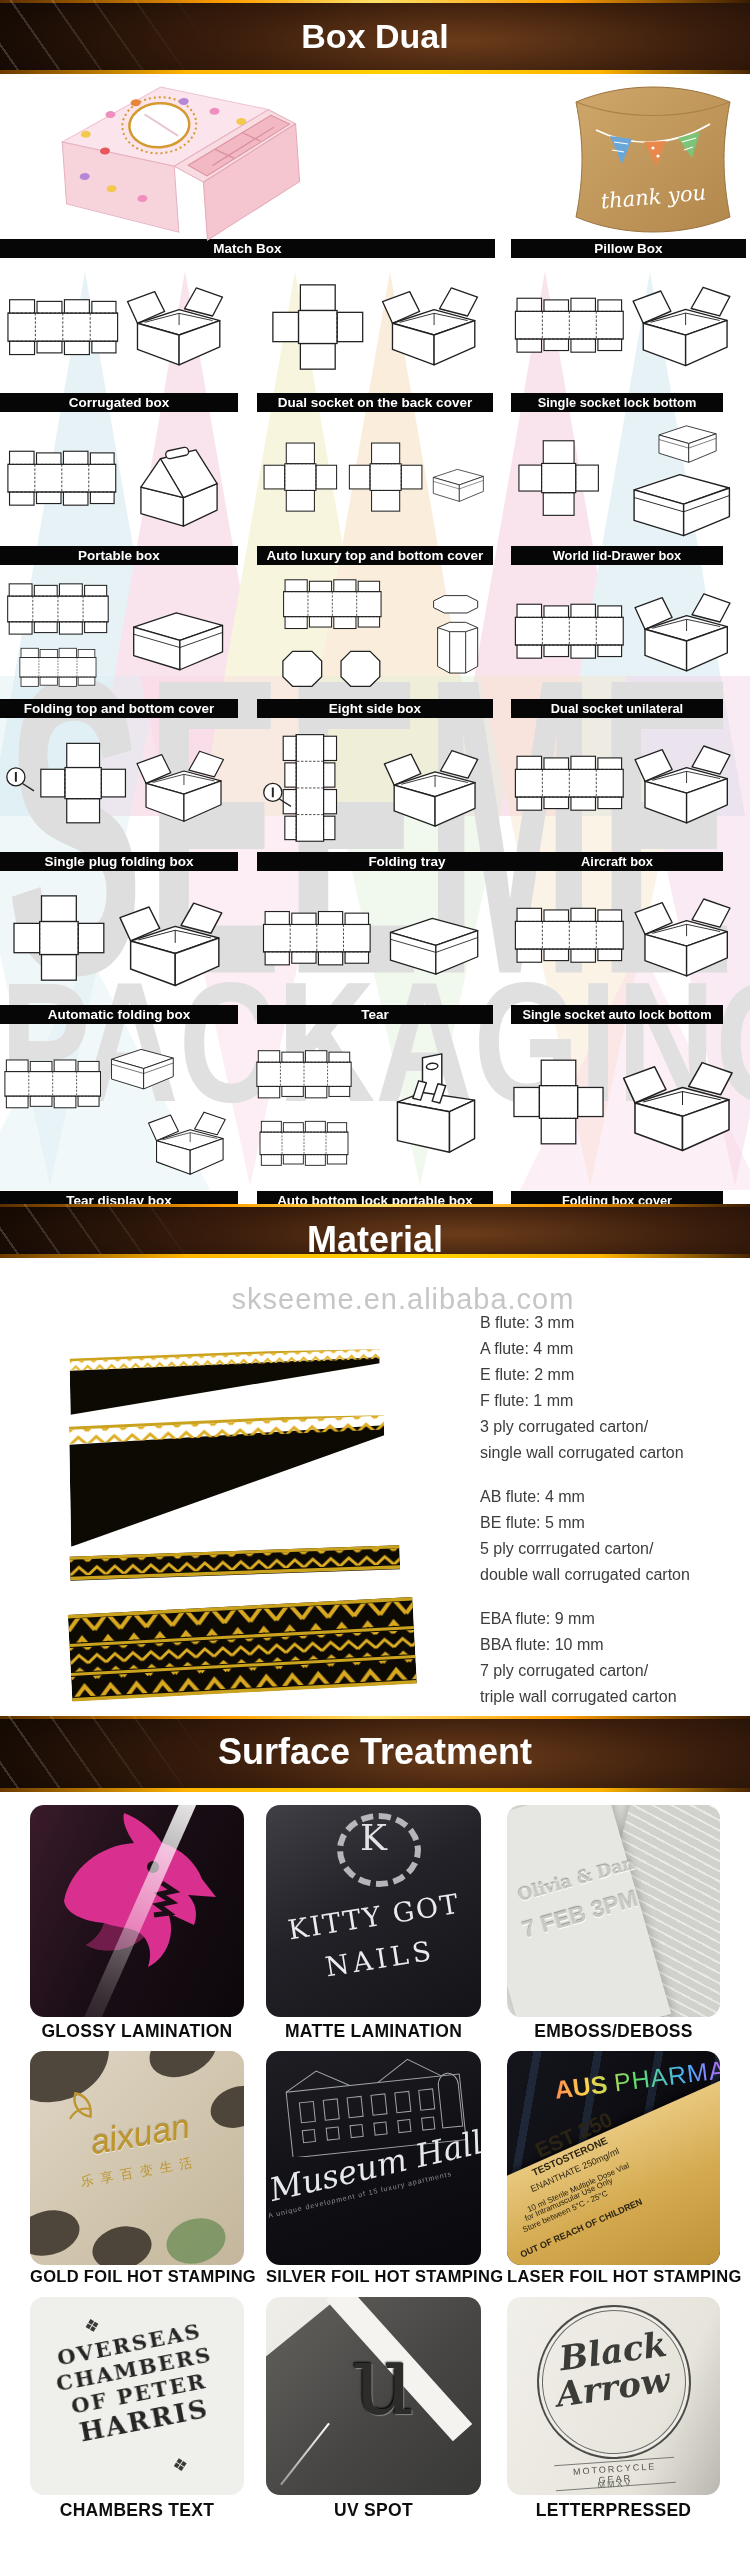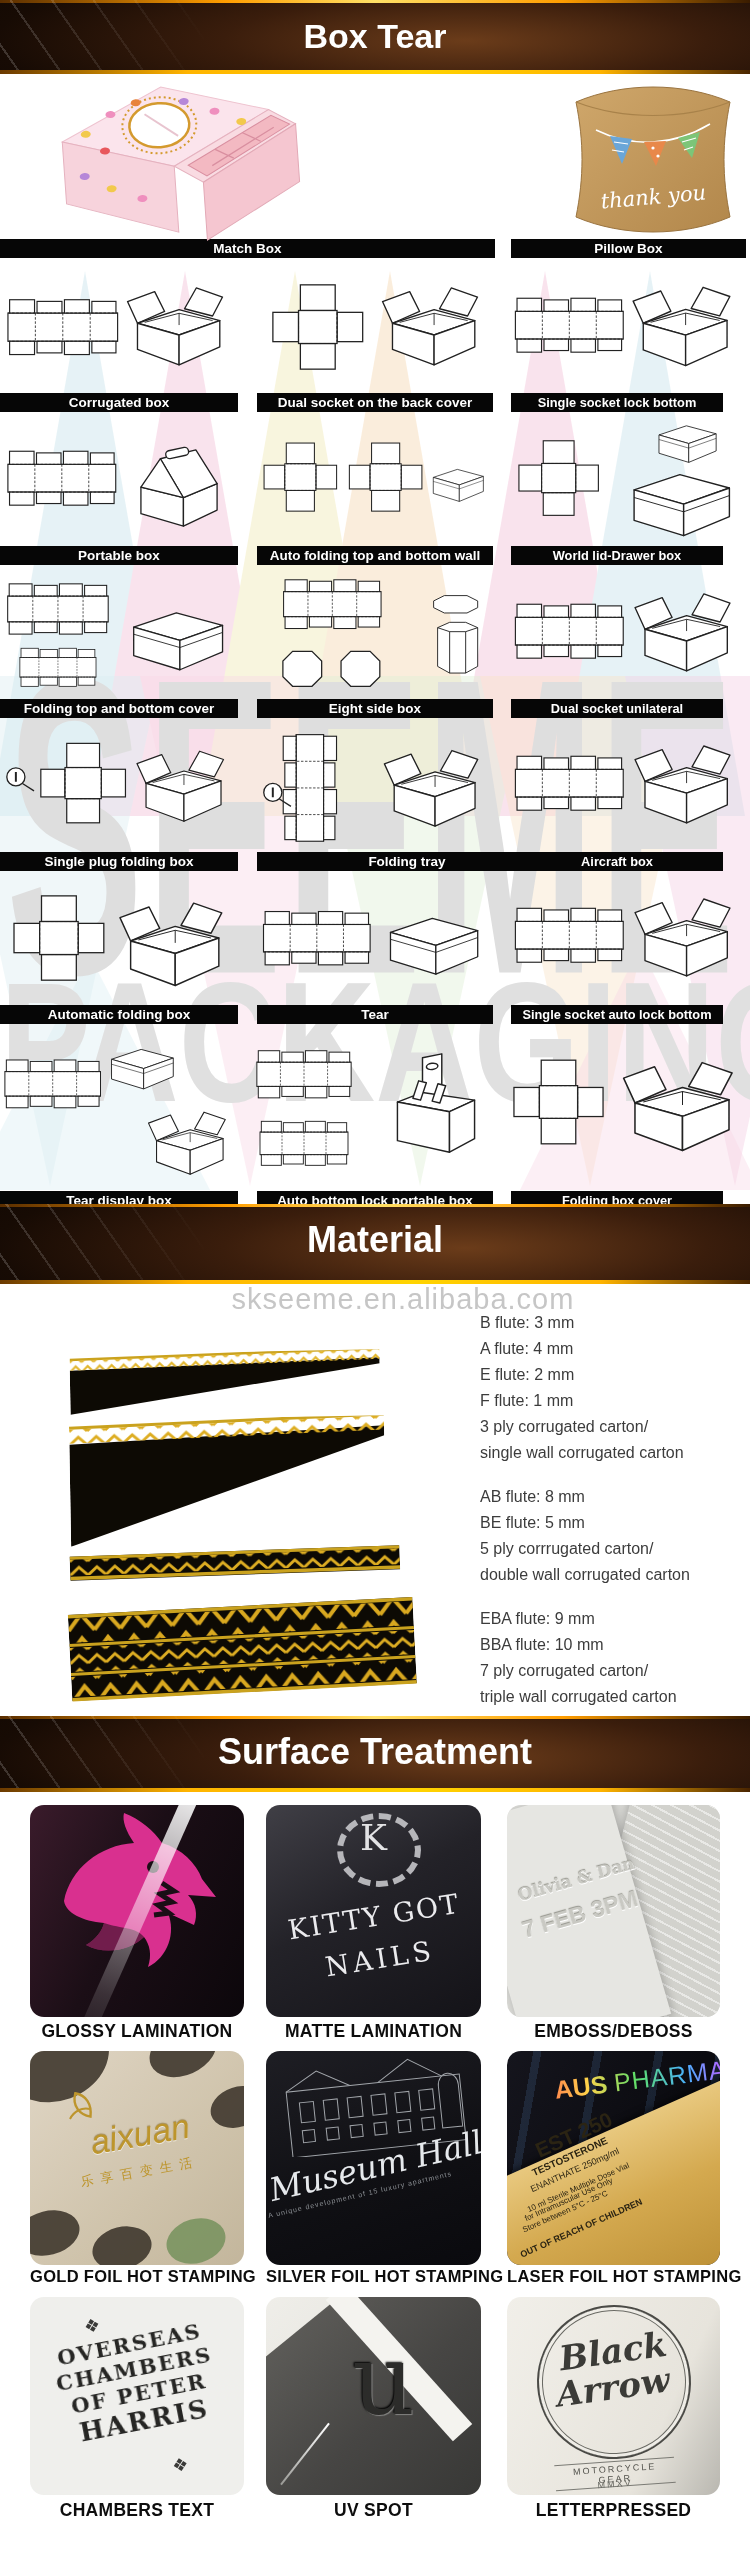--- a/index.html
+++ b/index.html
@@ -12,21 +12,21 @@
   .banner:before{content:"";position:absolute;left:0;top:0;width:100%;height:3px;
       background:linear-gradient(90deg,#5a2e00,#ff9d00 30%,#ffe066 50%,#ff9d00 75%,#3a1c00);}
   .banner:after{content:"";position:absolute;left:0;bottom:0;width:100%;height:4px;
       background:linear-gradient(90deg,#6b3a00,#ffb400 25%,#ffd400 55%,#ffb400 80%,#4a2500);}
   .banner .scratches{position:absolute;left:0;top:0;width:210px;height:100%;opacity:.5;
       background:repeating-linear-gradient(55deg,transparent 0 16px,rgba(255,255,255,.35) 16px 18px,transparent 18px 34px);
       -webkit-mask-image:linear-gradient(90deg,#000,transparent);mask-image:linear-gradient(90deg,#000,transparent);}
   .banner h2{margin:0;width:100%;text-align:center;color:#fff;font-weight:bold;position:relative;}
   #banner-boxshape{top:0;height:74px;}
   #banner-boxshape h2{font-size:34px;line-height:72px;}
-  #banner-material{top:1204px;height:80px;}
+  #banner-material{top:1204px;height:54px;}
   #banner-material h2{font-size:36px;line-height:72px;}
   #banner-surface{top:1716px;height:76px;}
   #banner-surface h2{font-size:36px;line-height:72px;}
   
   .wm{position:absolute;z-index:0;pointer-events:none;}
   #wm-brand{left:6px;top:585px;width:750px;font-size:206px;font-weight:bold;color:#dedede;
      letter-spacing:2px;transform:scaleY(2.05);transform-origin:0 0;white-space:nowrap;}
   #wm-brand2{left:0;top:945px;width:750px;text-align:center;font-size:136px;font-weight:bold;color:#e0e0e0;
      transform:scaleY(1.25);transform-origin:0 0;white-space:nowrap;}
   #wm-site{left:0;top:1283px;width:750px;text-align:center;font-size:29px;color:#c6c6c6;
@@ -253,21 +253,21 @@
     <g opacity="0.38">
       <polygon points="640,690 520,934 760,934" fill="#f6d5e5"></polygon>
       <polygon points="90,700 -30,934 210,934" fill="#d8ecf2"></polygon>
     </g>
   </svg>
   <div class="wm" id="wm-brand">SEEME</div>
   <div class="wm" id="wm-brand2">PACKAGING</div>
 
   <div class="banner" id="banner-boxshape">
     <div class="scratches"></div>
-    <h2>Box Tear</h2>
+    <h2>Box Dual</h2>
   </div>
 
   <svg class="photo" style="left:48px;top:70px;width:260px;height:186px;" viewBox="0 0 260 186">
     <g transform="rotate(-4 130 93)">
       <path d="M16,64 L118,16 L224,46 L126,96 Z" fill="#fbe4ec" stroke="#eec3cf" stroke-width="1"></path>
       <ellipse cx="114" cy="54" rx="37" ry="28" fill="none" stroke="#d49a2e" stroke-width="2" stroke-dasharray="2 3"></ellipse>
       <ellipse cx="114" cy="54" rx="30" ry="22" fill="#ffffff" stroke="#d49a2e" stroke-width="2.5"></ellipse>
       <line x1="100" y1="42" x2="132" y2="66" stroke="#e8c4cf" stroke-width="2"></line>
       <path d="M16,64 L126,96 L126,162 L16,126 Z" fill="#f7d3dc" stroke="#e5b2bf" stroke-width="1"></path>
       <path d="M126,96 L224,46 L250,62 L154,114 Z" fill="#f9dbe2" stroke="#e5b2bf" stroke-width="1"></path>
@@ -434,21 +434,21 @@
         <use href="#s-cross" x="2" y="24" width="100" height="100"></use>
         <use href="#s-open" x="114" y="26" width="124" height="102"></use>
       </svg>
   </div>
 
   <div class="bar" style="left:0;top:393px;width:238px;">Corrugated box</div>
   <div class="bar" style="left:257px;top:393px;width:236px;">Dual socket on the back cover</div>
   <div class="bar small" style="left:511px;top:393px;width:212px;">Single socket lock bottom</div>
 
   <div class="bar" style="left:0;top:546px;width:238px;">Portable box</div>
-  <div class="bar" style="left:257px;top:546px;width:236px;">Auto folding top and bottom wall</div>
+  <div class="bar" style="left:257px;top:546px;width:236px;">Auto luxury top and bottom cover</div>
   <div class="bar small" style="left:511px;top:546px;width:212px;">World lid-Drawer box</div>
 
   <div class="bar" style="left:0;top:699px;width:238px;">Folding top and bottom cover</div>
   <div class="bar" style="left:257px;top:699px;width:236px;">Eight side box</div>
   <div class="bar small" style="left:511px;top:699px;width:212px;">Dual socket unilateral</div>
 
   <div class="bar" style="left:0;top:852px;width:238px;">Single plug folding box</div>
   <div class="bar" style="left:257px;top:852px;width:236px;padding-left:32px;">Folding tray</div>
   <div class="bar small" style="left:511px;top:852px;width:212px;">Aircraft box</div>
 
@@ -495,21 +495,21 @@
 
   <div class="spec" style="top:1310px;">
     <div>B flute: 3 mm</div>
     <div>A flute: 4 mm</div>
     <div>E flute: 2 mm</div>
     <div>F flute: 1 mm</div>
     <div>3 ply corrugated carton/</div>
     <div>single wall corrugated carton</div>
   </div>
   <div class="spec" style="top:1484px;">
-    <div>AB flute: 8 mm</div>
+    <div>AB flute: 4 mm</div>
     <div>BE flute: 5 mm</div>
     <div>5 ply corrrugated carton/</div>
     <div>double wall corrugated carton</div>
   </div>
   <div class="spec" style="top:1606px;">
     <div>EBA flute:  9 mm</div>
     <div>BBA flute: 10 mm</div>
     <div>7 ply corrugated carton/</div>
     <div>triple wall corrugated carton</div>
   </div>

